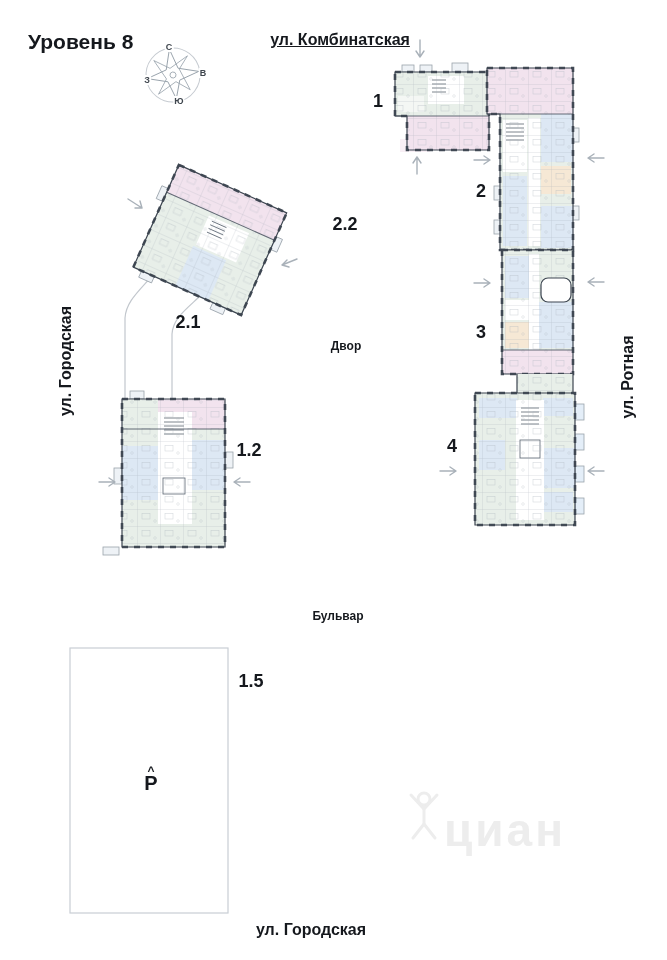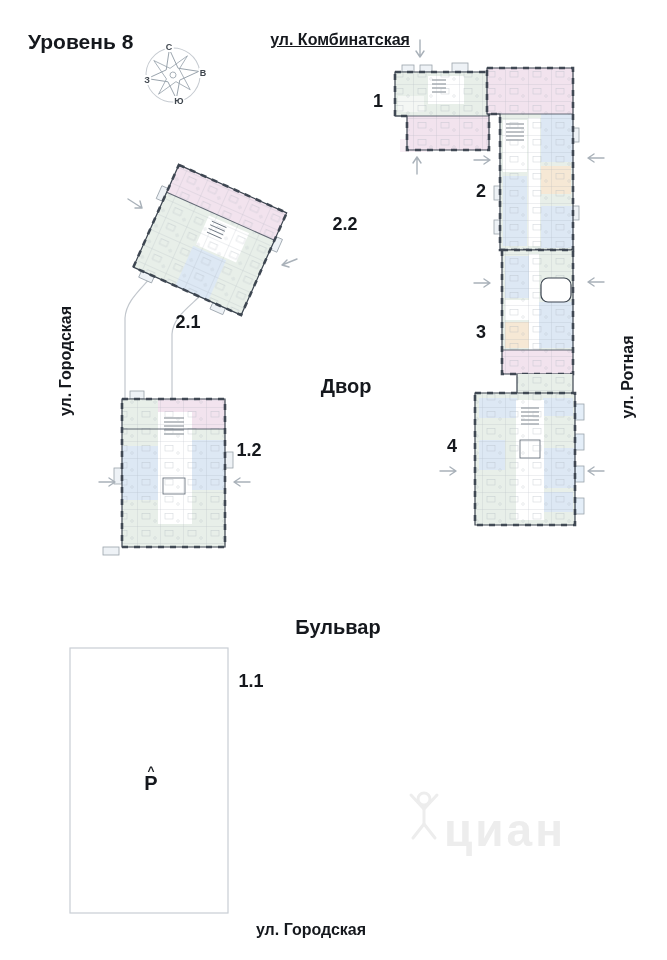--- a/index.html
+++ b/index.html
@@ -5,21 +5,21 @@
   html,body{margin:0;padding:0;background:#fff;}
   .canvas{position:relative;width:667px;height:960px;background:#ffffff;overflow:hidden;
           font-family:"Liberation Sans",sans-serif;}
   svg{position:absolute;left:0;top:0;}
   .lbl{position:absolute;font-weight:700;color:#15181d;white-space:nowrap;
        transform:translate(-50%,-50%);}
   .title{font-size:21px;transform:none;text-align:center;}
   .street{font-size:16px;}
   .vert{transform:translate(-50%,-50%) rotate(-90deg);}
   .bnum{font-size:18px;}
-  .place{font-size:20px;margin-top:40px;}
+  .place{font-size:12px;}
   .cletter{position:absolute;font-size:9px;font-weight:700;color:#3f464e;background:#fff;
            padding:0 1px;transform:translate(-50%,-50%);}
   .pmark{position:absolute;text-align:center;transform:translate(-50%,-50%);
          color:#15181d;font-weight:700;line-height:9px;}
   .pmark .caret{font-size:12px;display:block;}
   .pmark .pletter{font-size:20px;display:block;margin-top:3px;}
   .wm{position:absolute;font-size:46px;font-weight:700;color:#ededed;letter-spacing:3px;}
   
   .wallsolid{fill:none;stroke:#3c4550;stroke-width:1.2;}
   .wallticks{fill:none;stroke:#3c4550;stroke-width:2.6;stroke-dasharray:6 6;opacity:.95;}
@@ -194,30 +194,30 @@
 </svg>
 
   <div class="lbl title" style="left:28px;top:30px;">Уровень 8</div>
 
   <div class="lbl street" style="left:340px;top:40px;text-decoration:underline;">ул. Комбинатская</div>
   <div class="lbl street vert" style="left:66px;top:361px;">ул. Городская</div>
   <div class="lbl street vert" style="left:628px;top:377px;">ул. Ротная</div>
   <div class="lbl street" style="left:311px;top:930px;">ул. Городская</div>
 
   <div class="lbl place" style="left:346px;top:346px;">Двор</div>
-  <div class="lbl place" style="left:338px;top:587px;">Бульвар</div>
+  <div class="lbl place" style="left:338px;top:616px;">Бульвар</div>
 
   <div class="lbl bnum" style="left:378px;top:101px;">1</div>
   <div class="lbl bnum" style="left:481px;top:191px;">2</div>
   <div class="lbl bnum" style="left:481px;top:332px;">3</div>
   <div class="lbl bnum" style="left:452px;top:446px;">4</div>
   <div class="lbl bnum" style="left:309px;top:224px;margin-left:36px;">2.2</div>
   <div class="lbl bnum" style="left:188px;top:322px;">2.1</div>
   <div class="lbl bnum" style="left:249px;top:412px;margin-top:38px;">1.2</div>
-  <div class="lbl bnum" style="left:251px;top:681px;">1.1</div>
+  <div class="lbl bnum" style="left:251px;top:681px;">1.5</div>
 
   <div class="cletter" style="left:169px;top:47px;">С</div>
   <div class="cletter" style="left:203px;top:73px;">В</div>
   <div class="cletter" style="left:179px;top:101px;">Ю</div>
   <div class="cletter" style="left:147px;top:80px;">З</div>
 
   <div class="pmark" style="left:151px;top:777px;">
     <span class="caret">^</span>
     <span class="pletter">P</span>
   </div>

